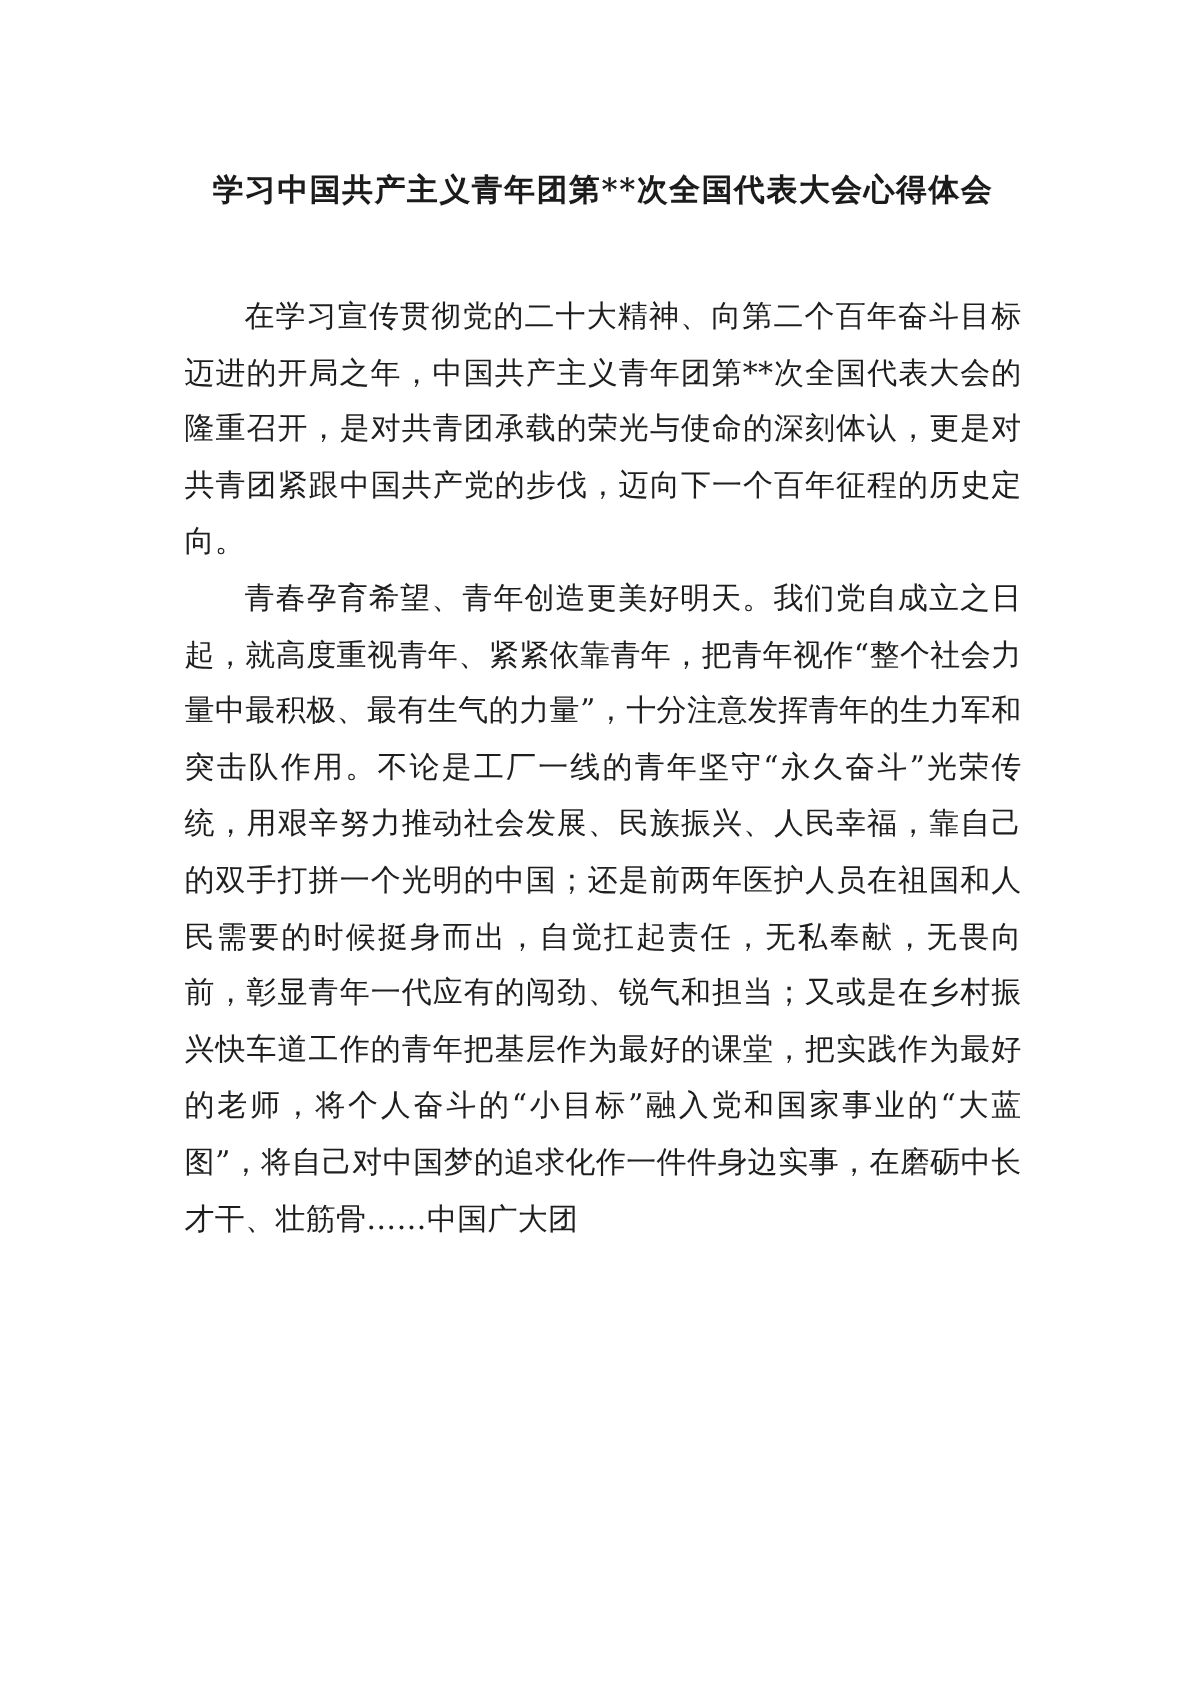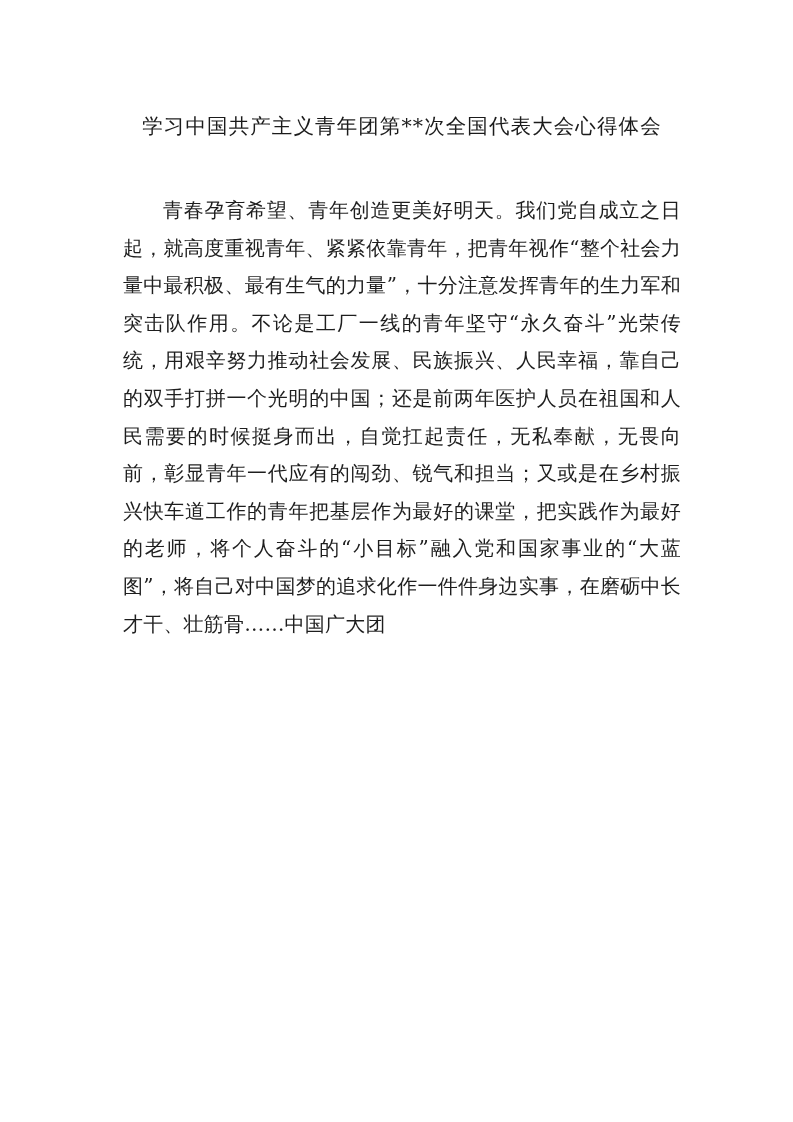--- a/index.html
+++ b/index.html
@@ -21,21 +21,21 @@
   .doc-body {
     position: absolute;
     left: 123px;
     top: 0;
     width: 558px;
   }
   .doc-title {
     margin: 0;
     padding: 0;
     font-size: 20.5px;
-    font-weight: normal;
+    font-weight: bold;
     color: #1b1b1b;
     text-align: center;
     letter-spacing: 1.1px;
     line-height: 38px;
     margin-top: 107px;
     white-space: nowrap;
   }
   .title-spacer {
     height: 47px;
   }
@@ -60,19 +60,20 @@
 <body>
 
 <div class="page">
 
   <div class="doc-body">
 
     <h1 class="doc-title">学习中国共产主义青年团第**次全国代表大会心得体会</h1>
 
     <div class="title-spacer"></div>
 
+    <p class="para">在学习宣传贯彻党的二十大精神、向第二个百年奋斗目标迈进的开局之年，中国共产主义青年团第**次全国代表大会的隆重召开，是对共青团承载的荣光与使命的深刻体认，更是对共青团紧跟中国共产党的步伐，迈向下一个百年征程的历史定向。</p>
 
 
     <p class="para">青春孕育希望、青年创造更美好明天。我们党自成立之日起，就高度重视青年、紧紧依靠青年，把青年视作“整个社会力量中最积极、最有生气的力量”，十分注意发挥青年的生力军和突击队作用。不论是工厂一线的青年坚守“永久奋斗”光荣传统，用艰辛努力推动社会发展、民族振兴、人民幸福，靠自己的双手打拼一个光明的中国；还是前两年医护人员在祖国和人民需要的时候挺身而出，自觉扛起责任，无私奉献，无畏向前，彰显青年一代应有的闯劲、锐气和担当；又或是在乡村振兴快车道工作的青年把基层作为最好的课堂，把实践作为最好的老师，将个人奋斗的“小目标”融入党和国家事业的“大蓝图”，将自己对中国梦的追求化作一件件身边实事，在磨砺中长才干、壮筋骨……中国广大团</p>
 
   </div>
 
 </div>
 
 </body></html>

